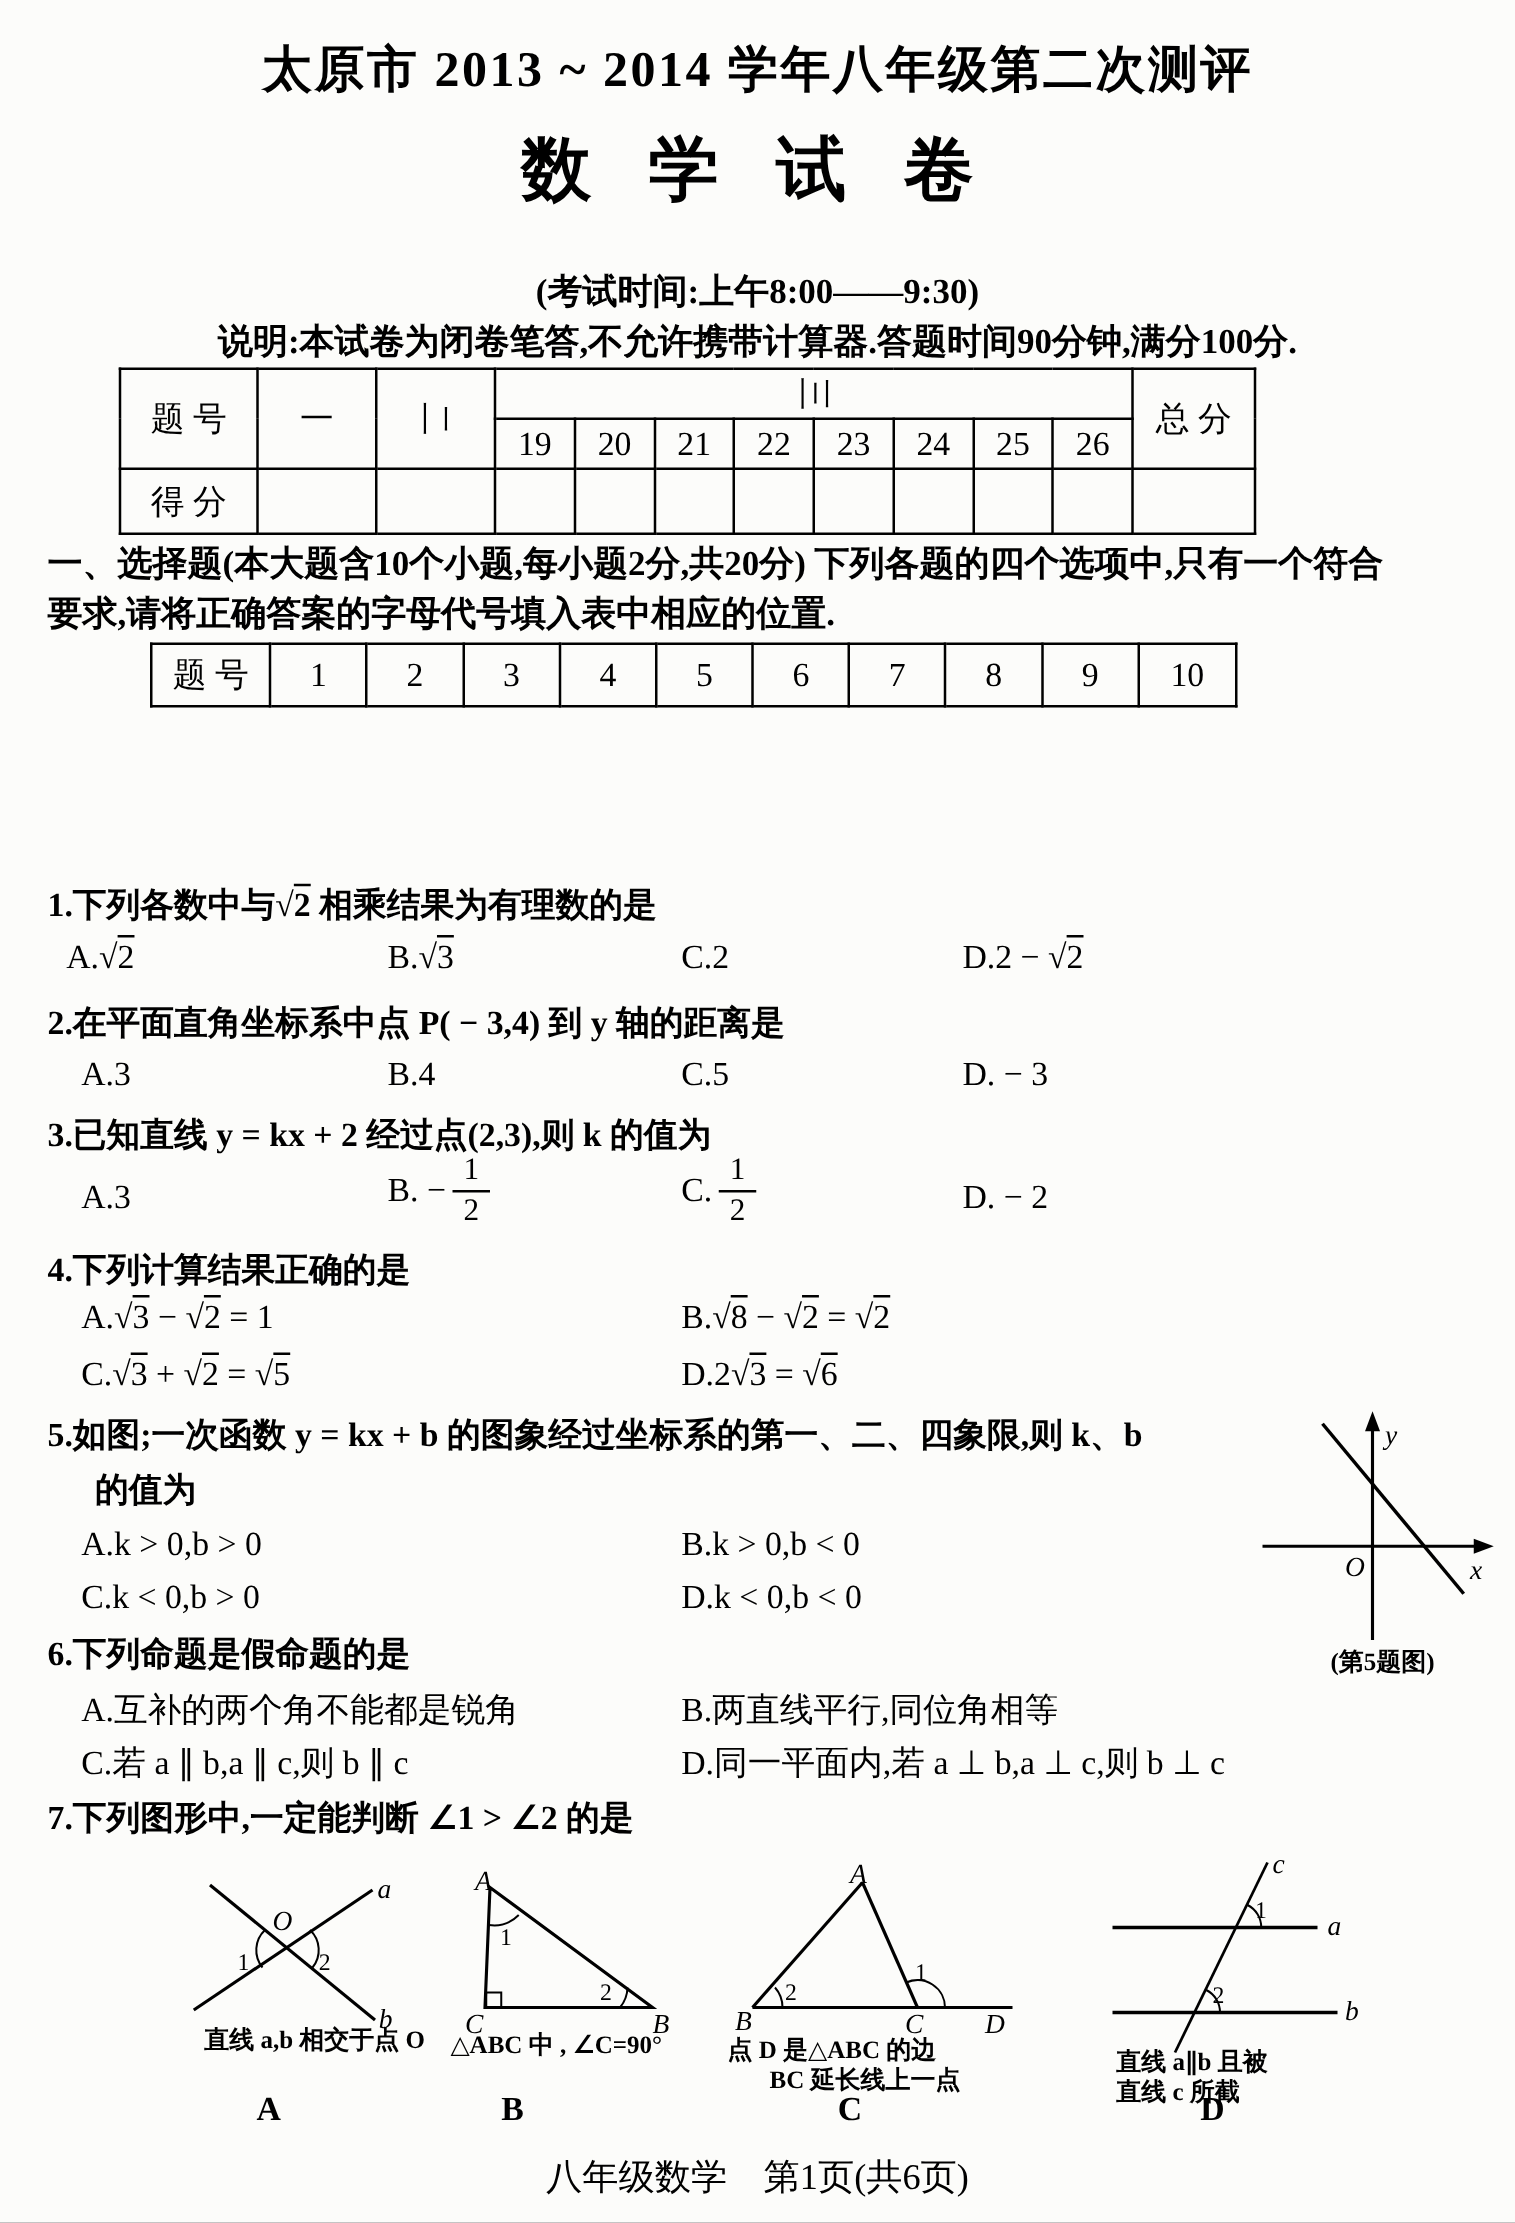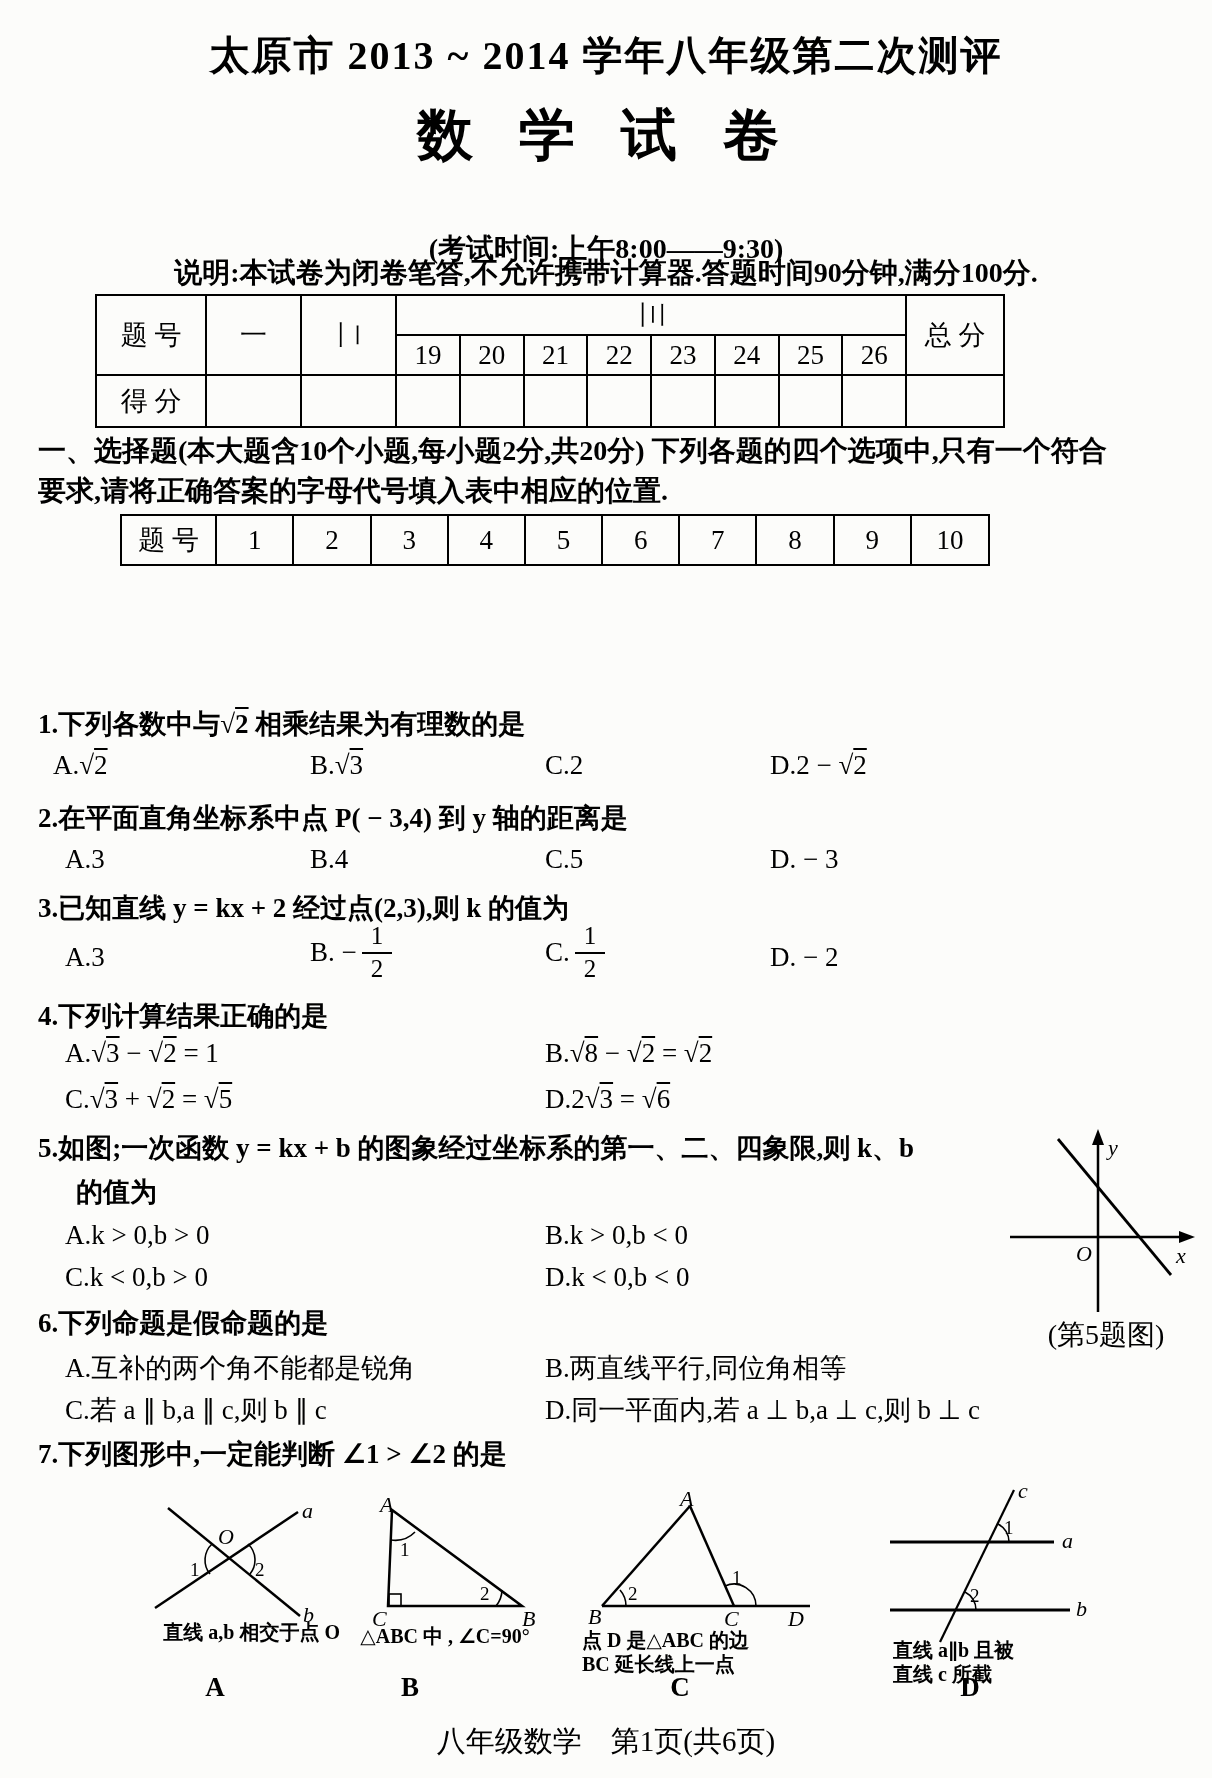--- a/index.html
+++ b/index.html
@@ -3,38 +3,38 @@
 <meta charset="utf-8">
 <style>
   * { margin:0; padding:0; box-sizing:border-box; }
   html,body { background:#9a9a9a; }
   .page { position:relative; width:1212px; height:1778px; margin:0 auto; background:#fcfcfa;
           color:#000; font-family:"Liberation Serif","DejaVu Sans",serif; overflow:hidden; }
   .abs { position:absolute; }
   .center { left:0; width:1212px; text-align:center; }
   .title { font-size:40px; font-weight:bold; letter-spacing:2px; }
   .subject { font-size:56px; font-weight:bold; letter-spacing:16px; }
-  .examtime { font-size:28px; font-weight:bold;margin-top:16px; }
+  .examtime { font-size:28px; font-weight:bold; }
   .instr { font-size:28px; font-weight:bold; }
   table { border-collapse:collapse; table-layout:fixed; }
   td { border:2px solid #000; text-align:center; vertical-align:middle; font-size:27px; padding:0; }
   .sec { font-size:28px; font-weight:bold; white-space:nowrap; }
   .stem { font-size:27px; font-weight:bold; white-space:nowrap; }
   .row { left:0; width:1212px; height:44px; }
   .opt { position:absolute; top:0; font-size:27px; white-space:nowrap; }
   .optflex { display:inline-flex; align-items:center; }
   .ov { text-decoration:overline; }
   .frac { display:inline-block; text-align:center; font-size:25px; line-height:1.15;
           vertical-align:middle; margin-left:5px; }
   .fn { display:block; border-bottom:2px solid #000; padding:0 9px 1px; }
   .fd { display:block; padding-top:1px; }
   .rot90 { display:inline-block; transform:rotate(90deg); }
   .figcap { font-size:20px; font-weight:bold; line-height:1.2; }
   .figletter { font-size:27px; font-weight:bold; }
-  .q5cap { font-size:28px; font-weight:normal; }
+  .q5cap { font-size:20px; font-weight:bold; }
   svg { overflow:visible; }
   svg line, svg path, svg polyline { stroke:#000; fill:none; }
   svg text { font-size:22px; font-style:italic; font-family:"Liberation Serif","DejaVu Sans",serif; fill:#000; }
   svg text.num { font-style:normal; font-size:19px; }
   .footer { font-size:29px; }
 </style>
 </head>
 <body>
 
 <div class="page">
@@ -217,21 +217,21 @@
     <path d="M44,110 A24,24 0 0 0 38,94" stroke-width="1.6"></path>
     <path d="M143,90 A22,22 0 0 1 174,110" stroke-width="1.6"></path>
     <text x="98" y="10">A</text>
     <text x="6" y="128">B</text>
     <text x="142" y="130">C</text>
     <text x="206" y="130">D</text>
     <text class="num" x="150" y="88">1</text>
     <text class="num" x="46" y="104">2</text>
   </svg>
   <div class="abs figcap" style="left:582px; top:1628px; width:220px; text-align:left">点 D 是△ABC 的边</div>
-  <div class="abs figcap" style="left:582px; top:1652px; width:220px; ">BC 延长线上一点</div>
+  <div class="abs figcap" style="left:582px; top:1652px; width:220px; text-align:center">BC 延长线上一点</div>
   <div class="abs figletter" style="left:580px; top:1672px; width:200px; text-align:center">C</div>
 
   <svg class="abs" style="left:882px; top:1484px" width="205" height="160" viewBox="0 0 205 160">
     <line x1="8" y1="58" x2="172" y2="58" stroke-width="2.8"></line>
     <line x1="8" y1="126" x2="188" y2="126" stroke-width="2.8"></line>
     <line x1="58" y1="158" x2="132" y2="6" stroke-width="2.2"></line>
     <path d="M116,40 A20,20 0 0 1 127,58" stroke-width="1.6"></path>
     <path d="M83,108 A20,20 0 0 1 94,126" stroke-width="1.6"></path>
     <text x="136" y="14">c</text>
     <text x="180" y="64">a</text>

